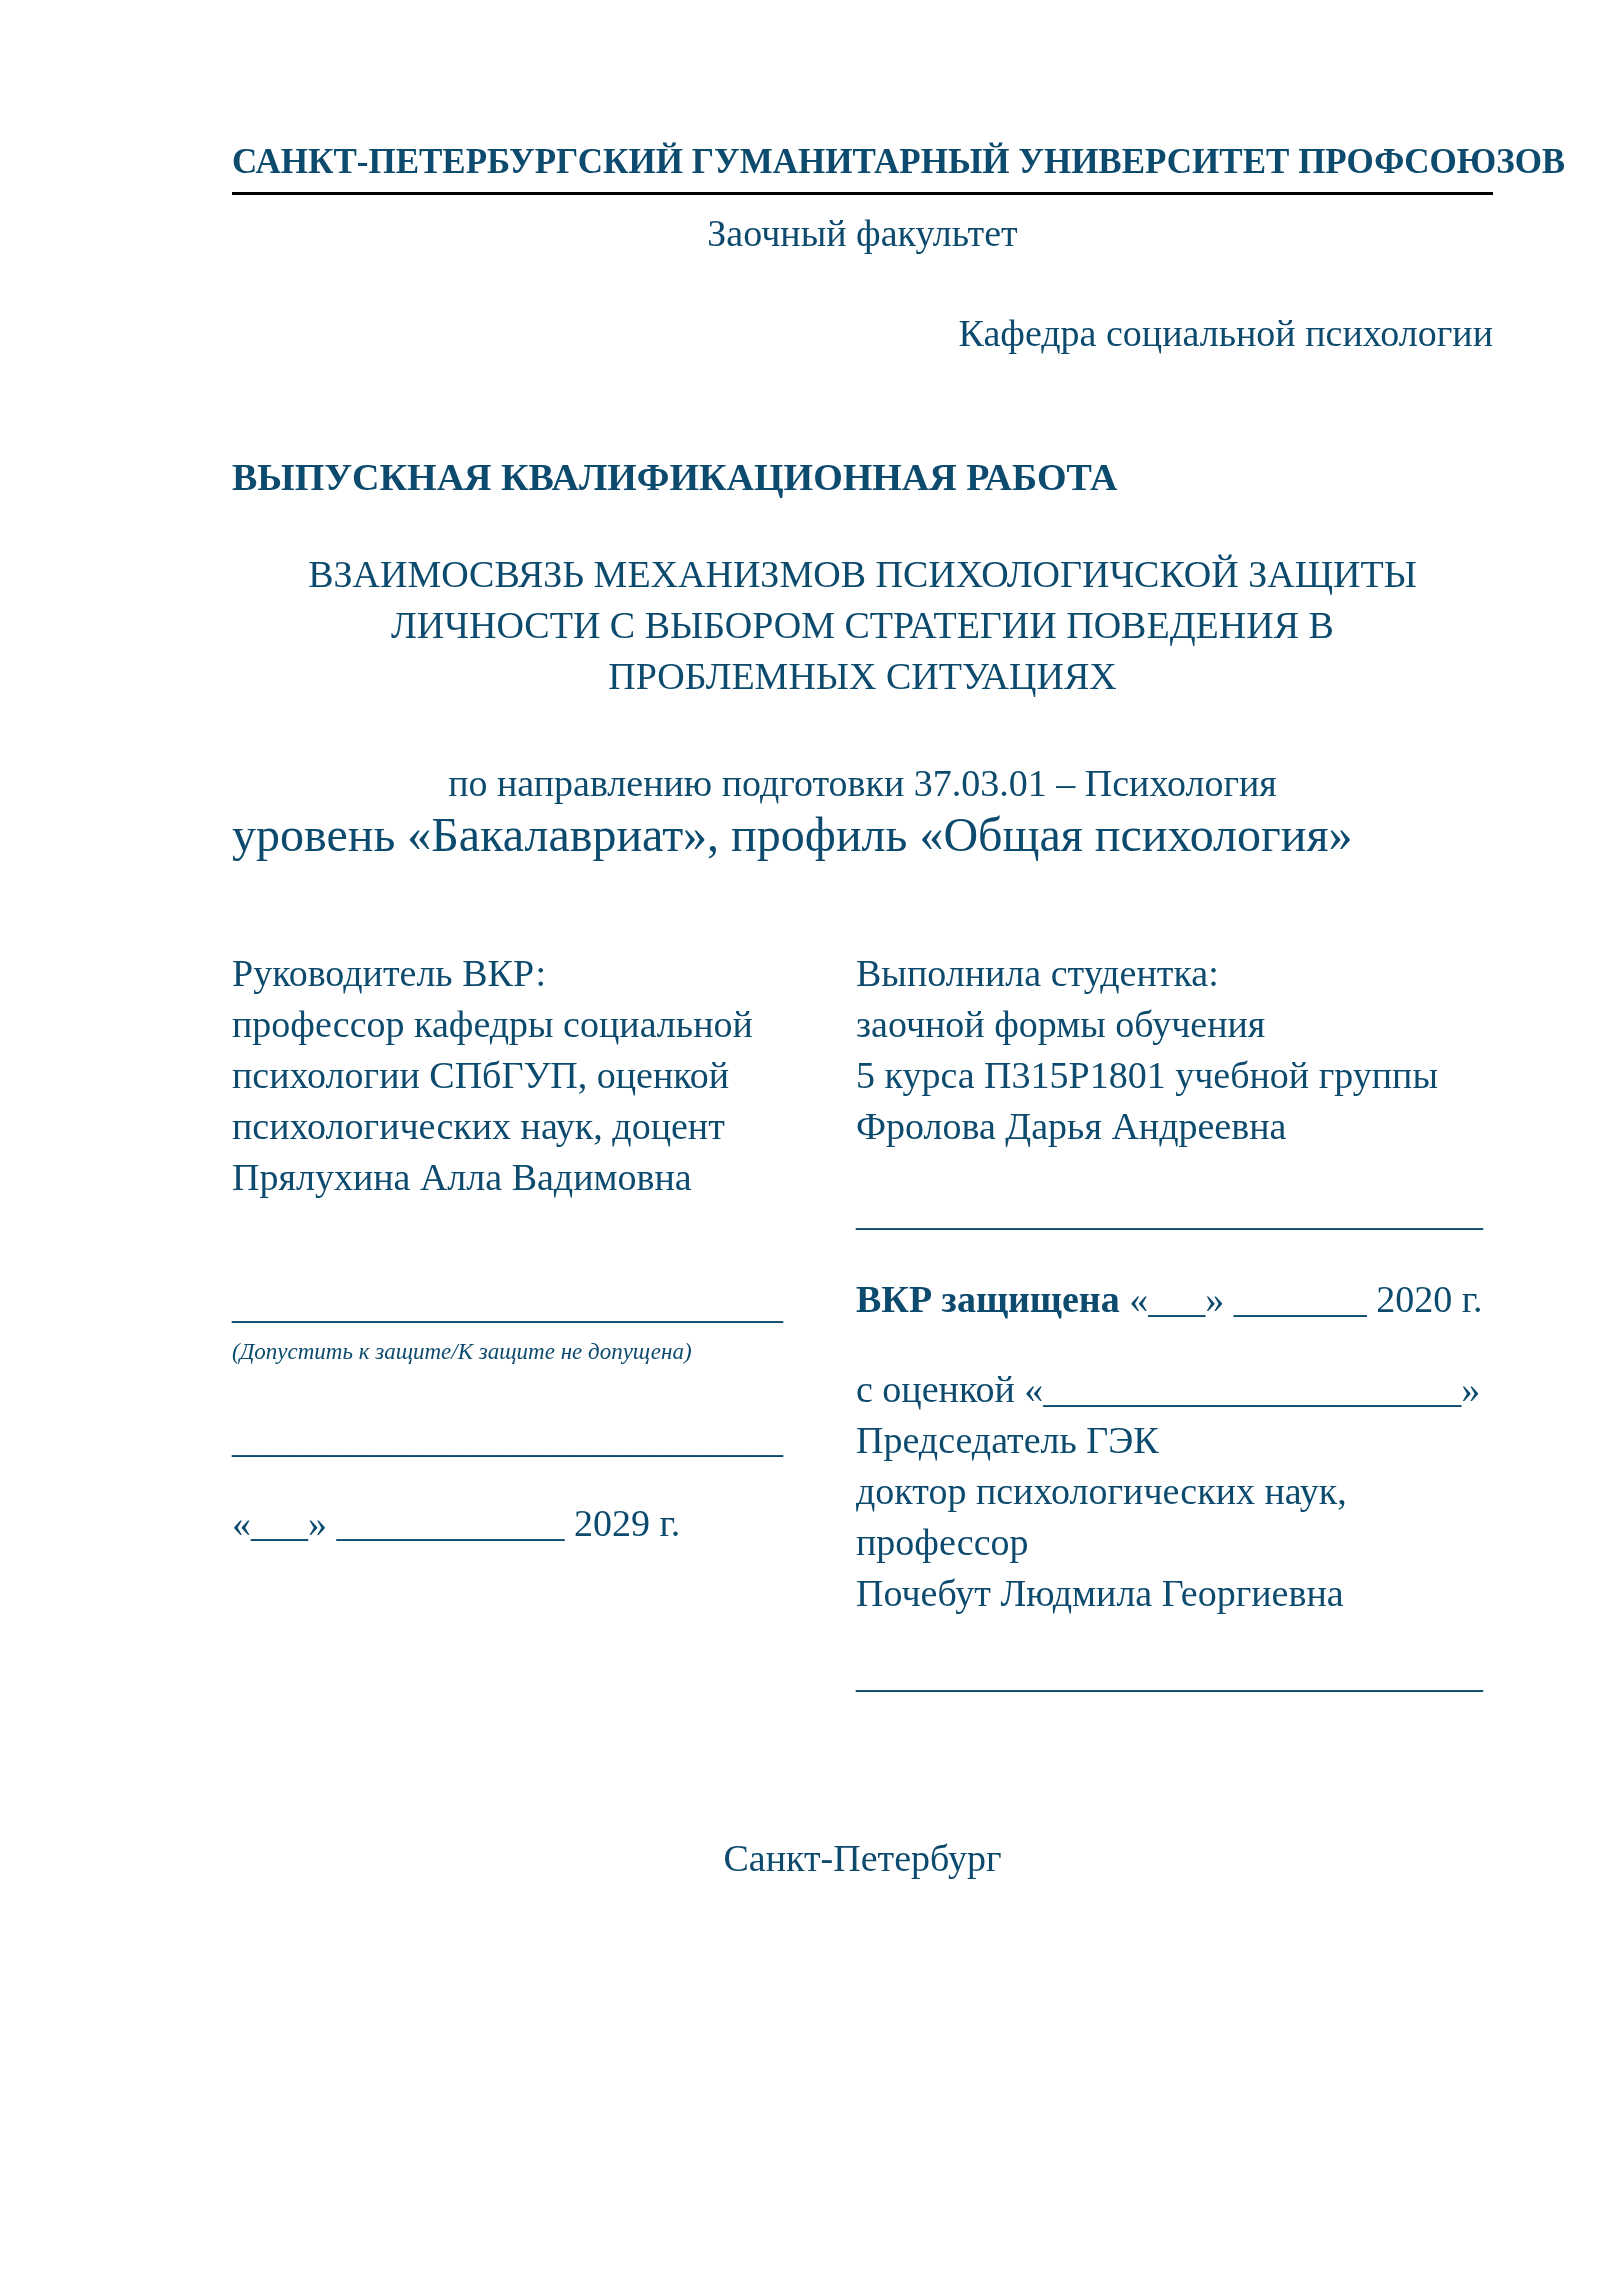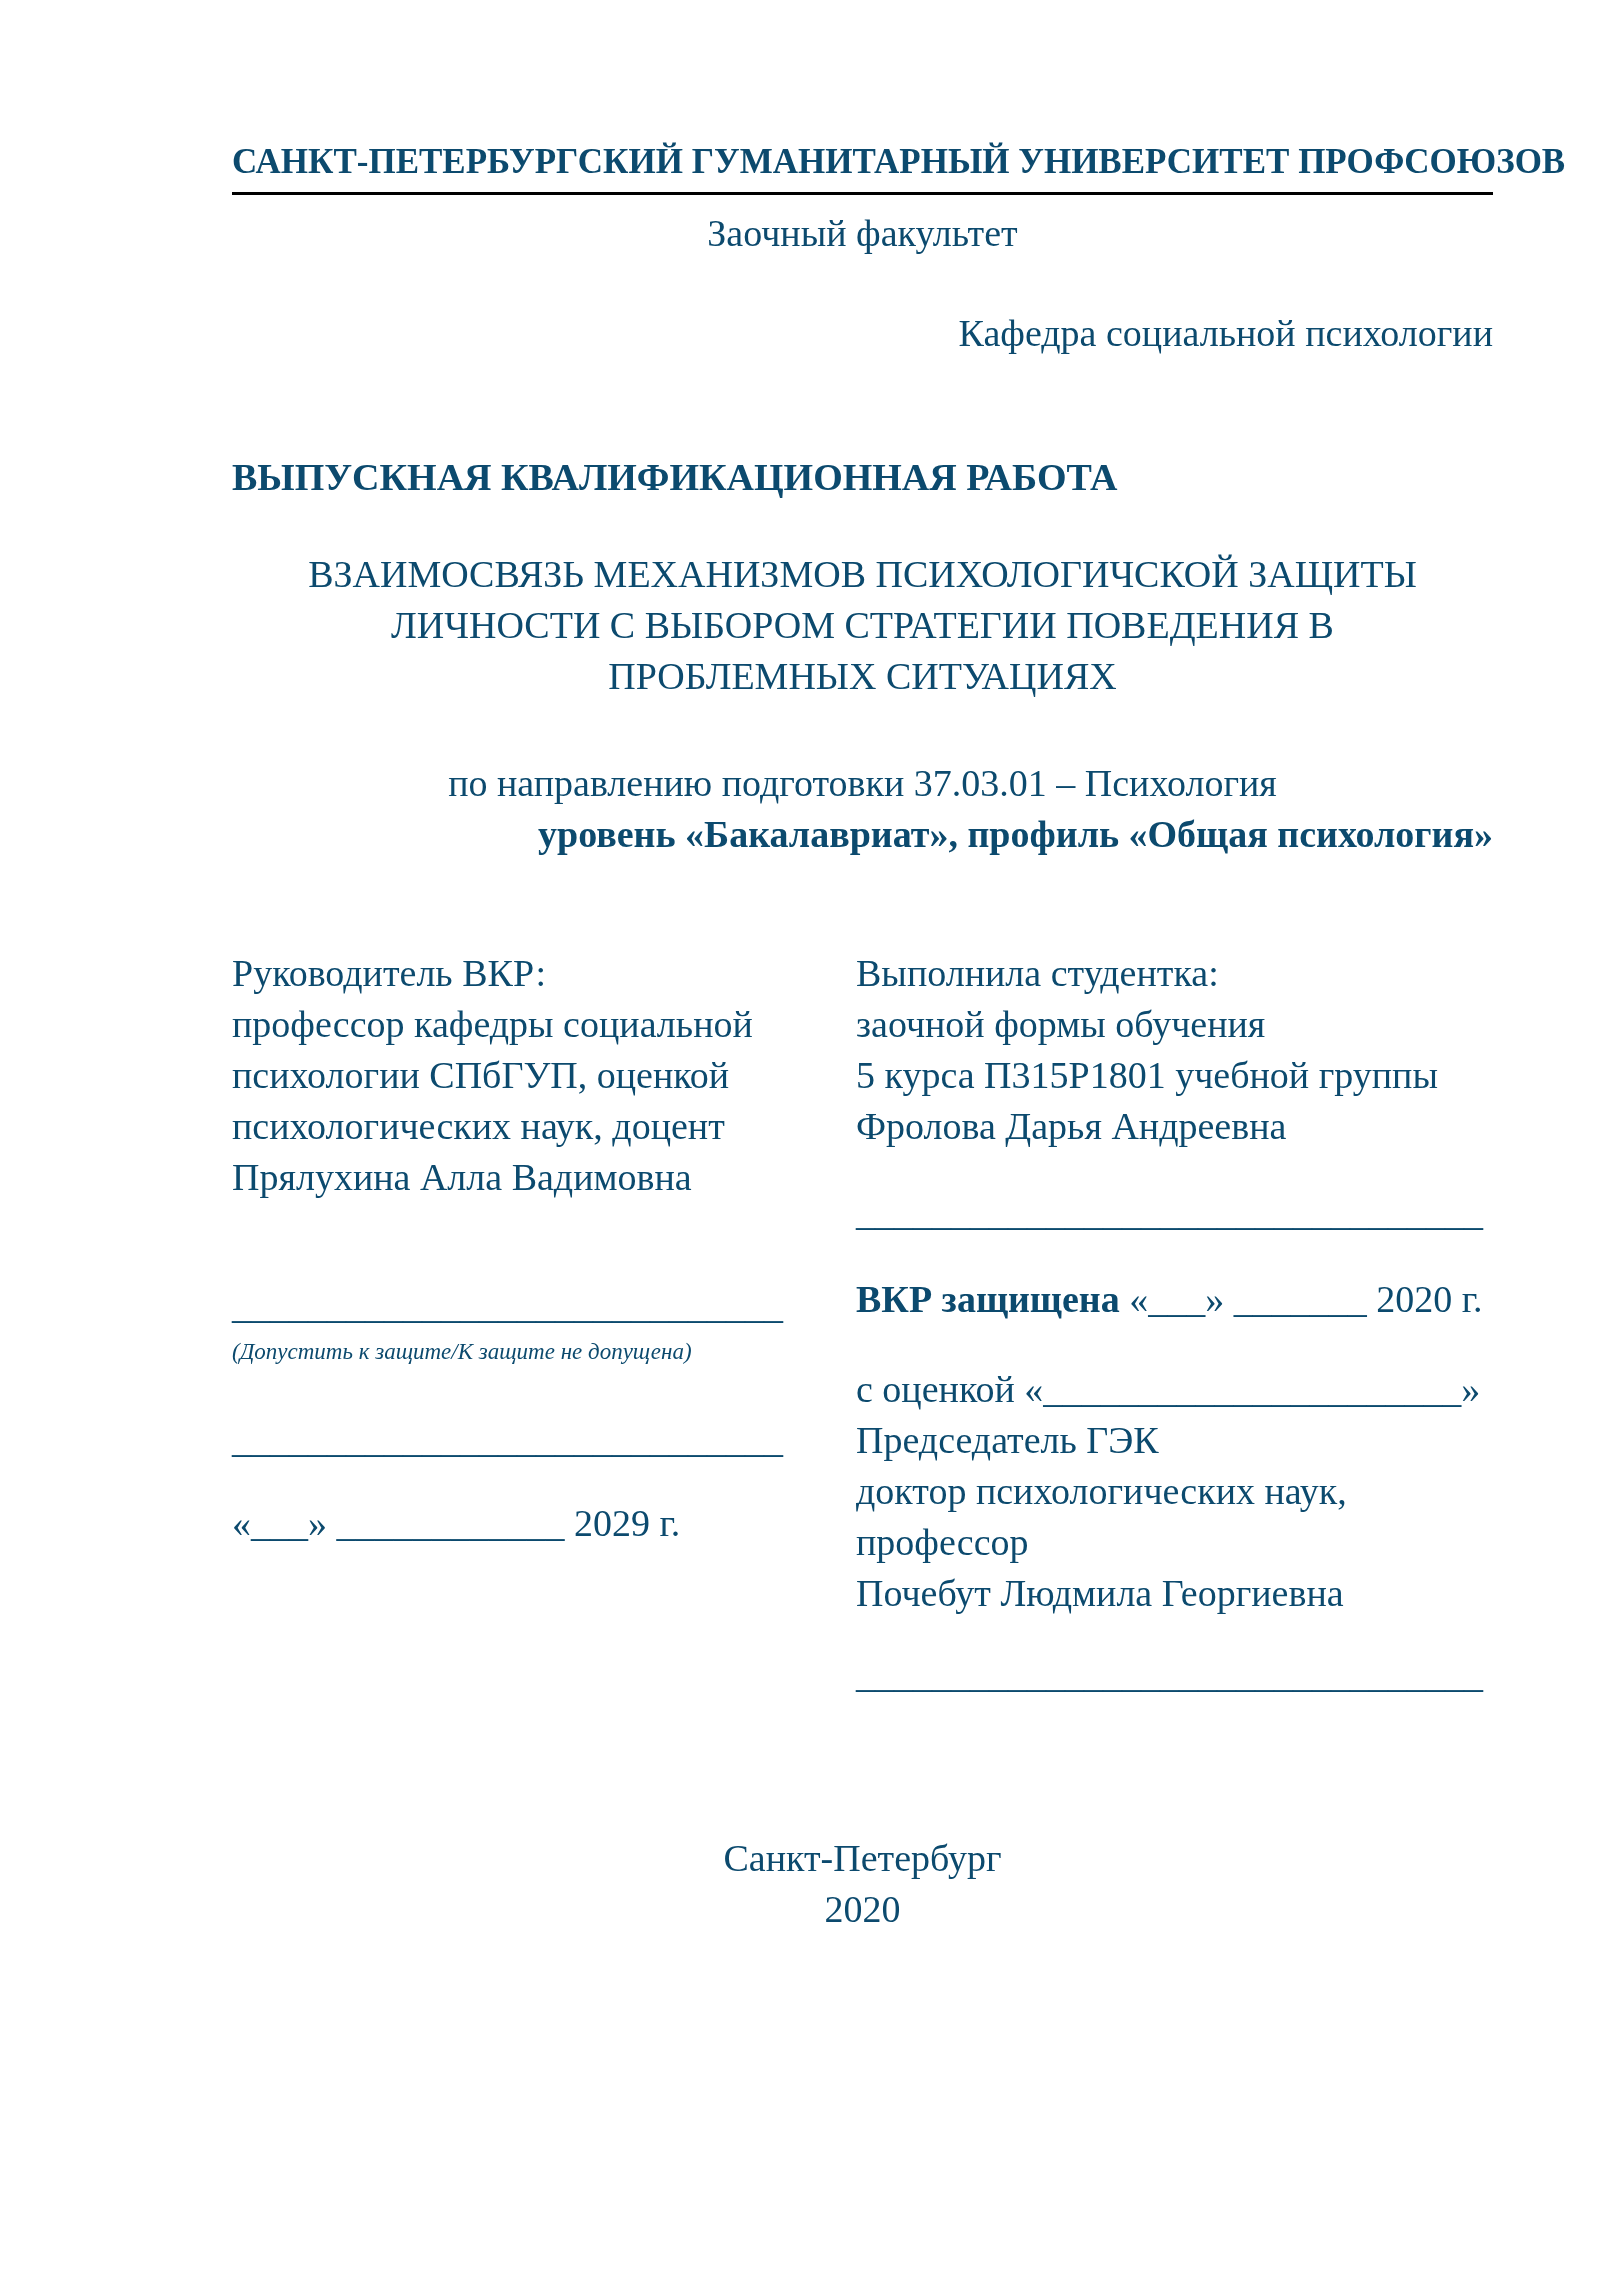--- a/index.html
+++ b/index.html
@@ -53,24 +53,23 @@
     line-height: 51px;
     white-space: pre-line;
   }
   .direction {
     font-size: 38px;
     text-align: center;
     margin-top: 56px;
     line-height: 51px;
   }
   .level {
-    font-size: 38px;
-    text-align: right;
+    font-size: 48px;
+    text-align: left;
     line-height: 51px;
-    font-weight: bold;
   }
   .columns {
     display: flex;
     margin-top: 88px;
   }
   .col-left {
     width: 624px;
     flex: 0 0 624px;
   }
   .col-right {
@@ -162,17 +161,16 @@
 доктор психологических наук,
 профессор
 Почебут Людмила Георгиевна</div>
       <div class="sig-line right-sig-2">_________________________________</div>
     </div>
 
   </div>
 
   <div class="footer">
     <div>Санкт-Петербург</div>
-    <div>2020</div>
   </div>
 
 </div>
 
 
 </body></html>

